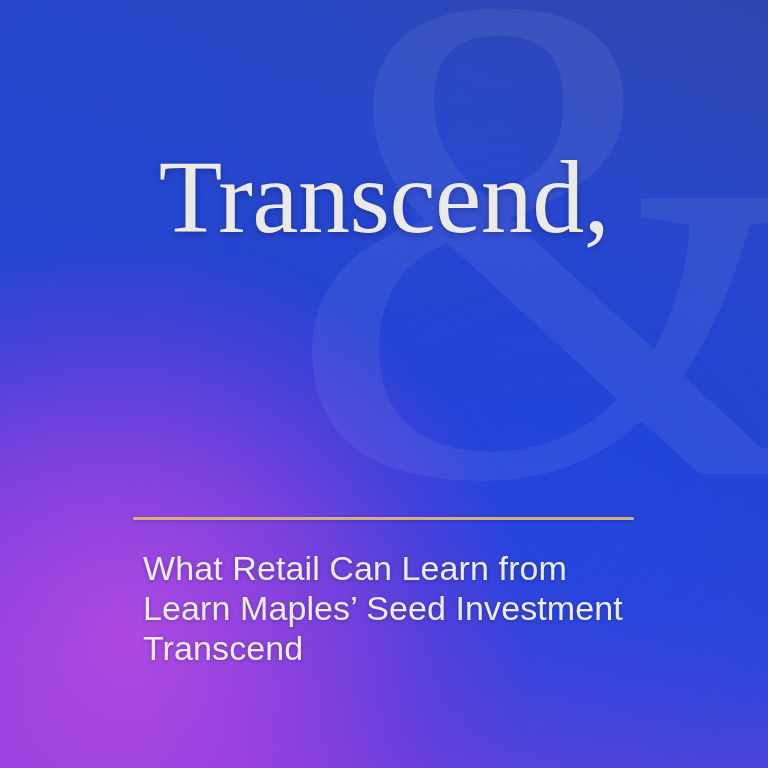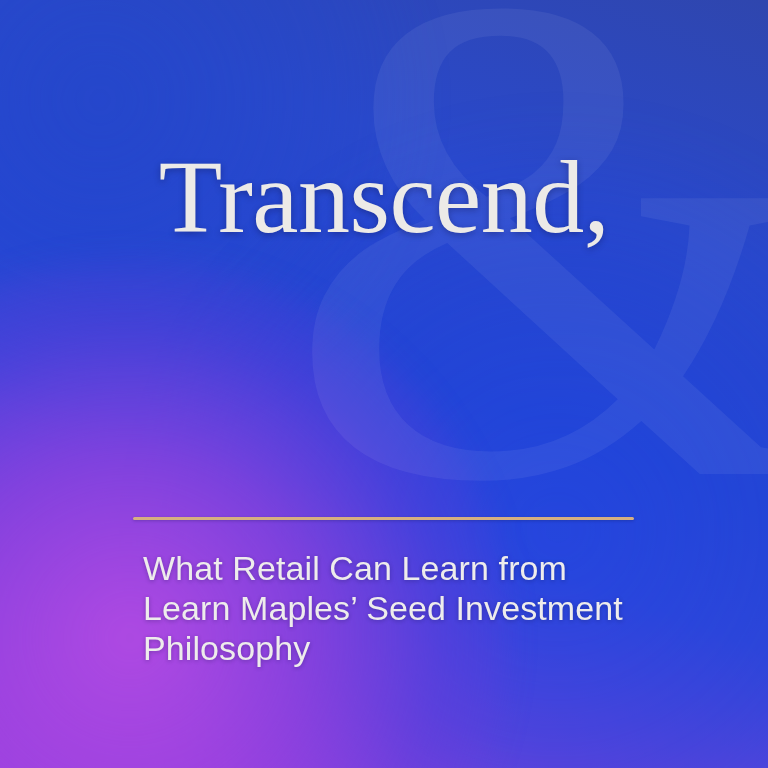--- a/index.html
+++ b/index.html
@@ -194,18 +194,18 @@
         <span class="title-line">Transcend,</span>
       </h1>
     </div>
 
     <div class="divider-rule"></div>
 
     <div class="subtitle-block">
       <p class="cover-subtitle">
         <span class="subtitle-line">What Retail Can Learn from</span>
         <span class="subtitle-line">Learn Maples’ Seed Investment</span>
-        <span class="subtitle-line">Philosophy</span>
+        <span class="subtitle-line">Transcend</span>
       </p>
     </div>
 
   </div>
 </div>
 
 </body></html>

